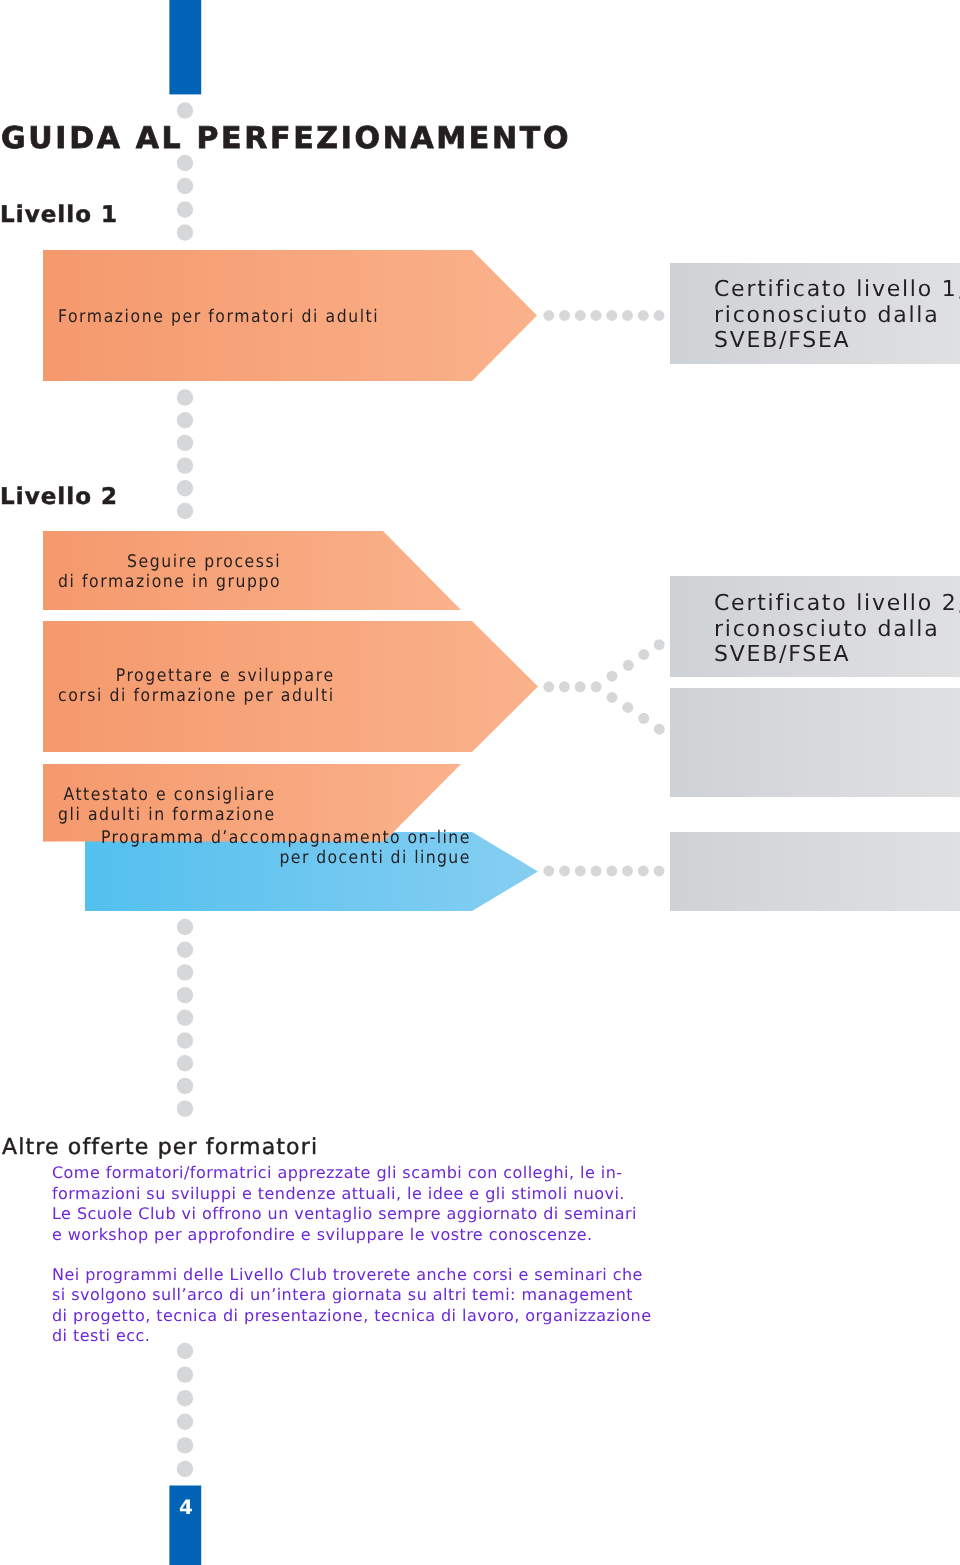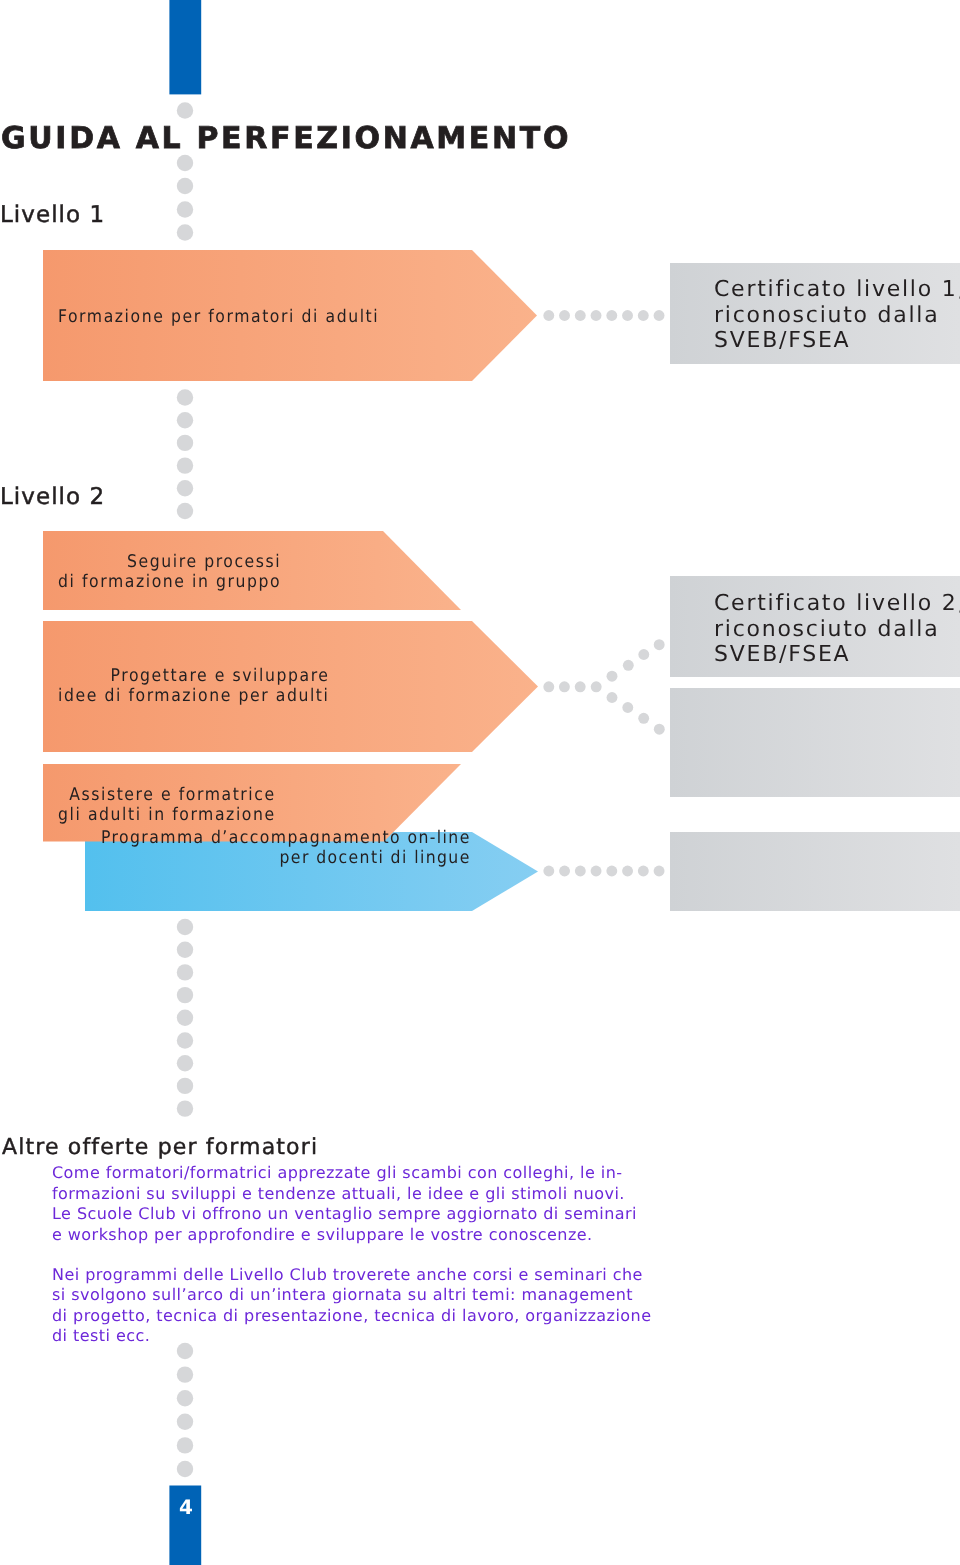--- a/index.html
+++ b/index.html
@@ -7,21 +7,21 @@
        font-family:"DejaVu Sans",sans-serif;
        -webkit-font-smoothing:antialiased;text-rendering:geometricPrecision;}
   .page{position:relative;width:960px;height:1099px;
         transform:translateZ(0);will-change:transform;}
   .abs{position:absolute;}
   #flow-svg{position:absolute;left:0;top:0;width:960px;height:1565px;}
   #page-title{left:1px;top:124px;font-size:30px;font-weight:bold;letter-spacing:2.66px;
          -webkit-text-stroke:0.75px #231f20;
          font-family:"DejaVu Sans",sans-serif;
          color:#231f20;white-space:nowrap;line-height:30px;}
-  .level-label{left:0px;font-size:23px;font-weight:normal;letter-spacing:1.05px;
+  .level-label{left:0px;font-size:23px;font-weight:bold;letter-spacing:1.05px;
          -webkit-text-stroke:0.5px #231f20;
          color:#231f20;white-space:nowrap;line-height:23px;}
   .flow-text{color:#231f20;font-size:17.4px;letter-spacing:1.58px;line-height:20px;
          white-space:pre-line;
          font-family:"DejaVu Sans Condensed","DejaVu Sans",sans-serif;text-align:right;}
   .cert-text{color:#231f20;font-size:22px;letter-spacing:1.75px;line-height:25.7px;
          text-align:left;white-space:pre-line;width:290px;left:670px;padding-left:44px;}
   #bottom-heading{left:2px;top:1136.5px;font-size:22px;font-weight:normal;letter-spacing:1.15px;
          -webkit-text-stroke:0.45px #231f20;
          color:#231f20;line-height:22px;white-space:nowrap;}
@@ -147,22 +147,22 @@
   </svg>
 
   <div class="abs" id="page-title">GUIDA AL PERFEZIONAMENTO</div>
   <div class="abs level-label" style="top:204px">Livello 1</div>
   <div class="abs level-label" style="top:486px">Livello 2</div>
 
   <div class="abs flow-text" style="left:58px;top:307px">Formazione per formatori di adulti</div>
   <div class="abs flow-text" style="left:58px;top:552px">Seguire processi
 di formazione in gruppo</div>
   <div class="abs flow-text" style="left:58px;top:666px">Progettare e sviluppare
-idee di formazione per adulti</div>
-  <div class="abs flow-text" style="left:58px;top:785px">Assistere e formatrice
+corsi di formazione per adulti</div>
+  <div class="abs flow-text" style="left:58px;top:785px">Attestato e consigliare
 gli adulti in formazione</div>
   <div class="abs flow-text" style="left:101px;top:828px;letter-spacing:1.42px">Programma d’accompagnamento on-line
 per docenti di lingue</div>
 
   <div class="abs cert-text" style="top:277px">Certificato livello 1,
 riconosciuto dalla
 SVEB/FSEA</div>
   <div class="abs cert-text" style="top:591px">Certificato livello 2,
 riconosciuto dalla
 SVEB/FSEA</div>

